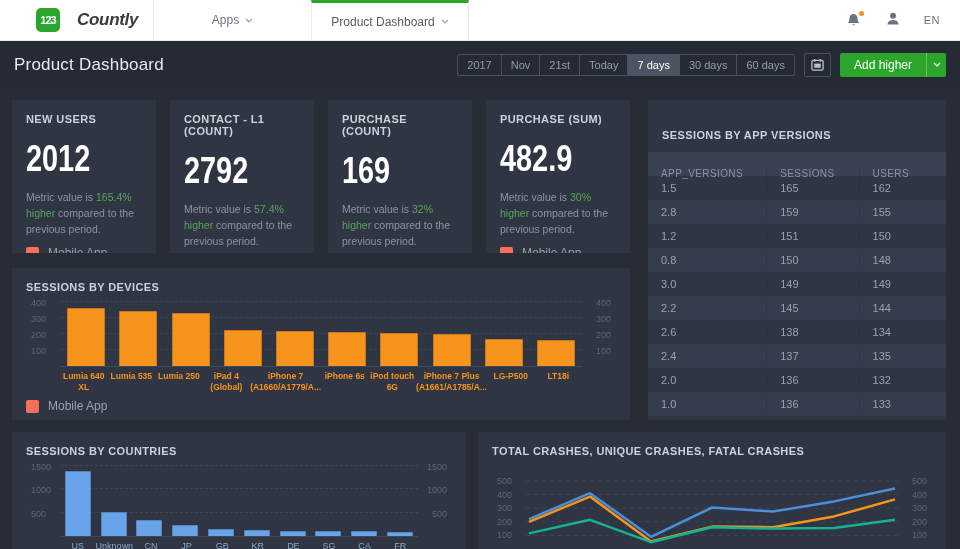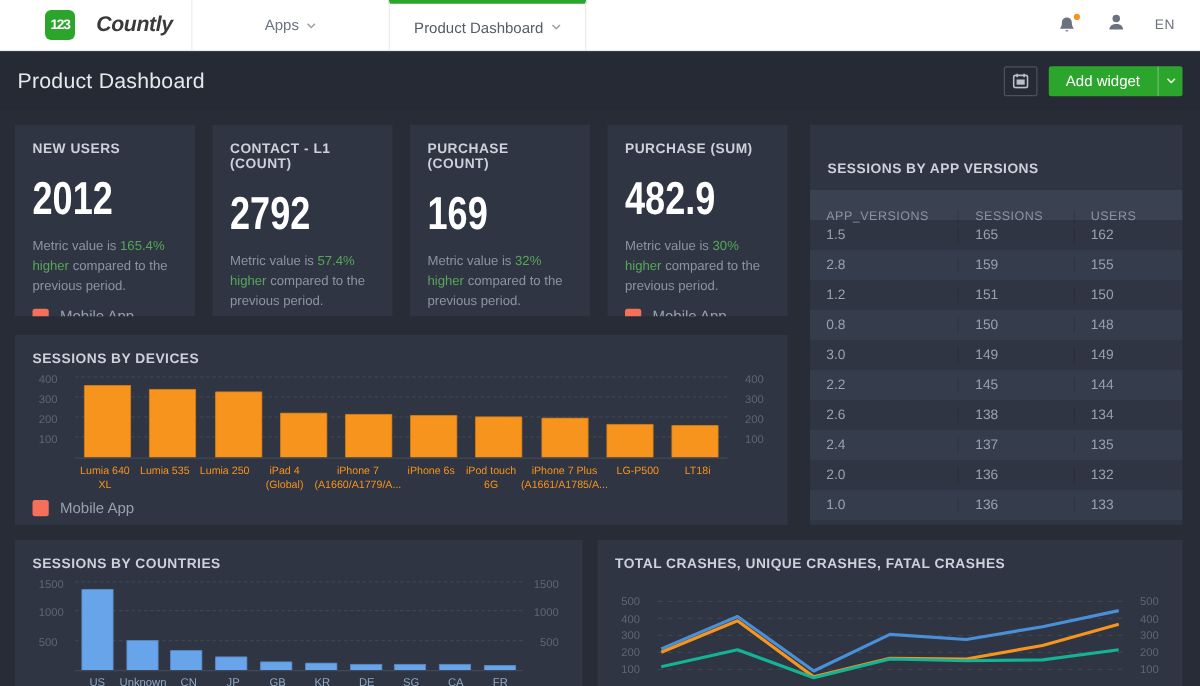--- a/index.html
+++ b/index.html
@@ -64,21 +64,21 @@
   
   .chart-wrap { position:relative; }
   .gutter-tick { position:absolute; font-size:9px; color:#5d6675; line-height:10px; }
   .gutter-tick.gl { left:5px; } .gutter-tick.gr { right:5px; }
   .plot { position:absolute; left:34px; right:34px; top:0; bottom:0; border-bottom:1px solid #414957; }
   .gridline { position:absolute; left:0; right:0; border-top:1px dashed #3d4554; }
   .cols { position:absolute; left:0; right:0; bottom:0; top:0; display:flex; align-items:flex-end; }
   .slot { flex:1; display:flex; justify-content:center; align-items:flex-end; height:100%; }
   .bar { border-radius:1px 1px 0 0; }
   .xlabels { display:flex; margin:4px 34px 0 34px; }
-  .xlabel { flex:1; text-align:center; font-size:8.5px; font-weight:normal; line-height:1.25; white-space:pre-line; }
+  .xlabel { flex:1; text-align:center; font-size:8.5px; font-weight:bold; line-height:1.25; white-space:pre-line; }
   .xlabel.orange { color:var(--orange); }
   .xlabel.blue { color:#8fa8c4; font-size:9px; font-weight:normal; }
   .linesvg { position:absolute; left:0; right:0; top:0; bottom:0; }
 </style>
 </head>
 <body>
 
 <div class="navbar">
   <div class="logo-area">
     <div class="logo-icon">123</div>
@@ -115,30 +115,39 @@
           <path d="M1.4 13c.4-3 2.7-4.4 5.6-4.4s5.2 1.4 5.6 4.4z" fill="#6b7280"></path>
         </svg>
     </span>
     <span class="nav-lang">EN</span>
   </div>
 </div>
 
 <div class="page-header">
   <div class="page-title">Product Dashboard</div>
   <div class="header-controls">
+    <div class="date-group" id="date-group">
+        <div class="date-seg">2017</div>
+        <div class="date-seg">Nov</div>
+        <div class="date-seg">21st</div>
+        <div class="date-seg">Today</div>
+        <div class="date-seg selected">7 days</div>
+        <div class="date-seg">30 days</div>
+        <div class="date-seg">60 days</div>
+      </div>
     <div class="cal-btn">
       <svg width="13" height="13" viewBox="0 0 14 14">
         <rect x="1" y="2.5" width="12" height="10.5" rx="1.5" fill="none" stroke="#b9c0cc" stroke-width="1.4"></rect>
         <line x1="4" y1="1" x2="4" y2="4" stroke="#b9c0cc" stroke-width="1.4"></line>
         <line x1="10" y1="1" x2="10" y2="4" stroke="#b9c0cc" stroke-width="1.4"></line>
         <rect x="3.5" y="6" width="7" height="4.5" fill="#b9c0cc"></rect>
       </svg>
     </div>
     <div class="add-widget">
-      <div class="add-widget-main">Add widget</div>
+      <div class="add-widget-main">Add higher</div>
       <div class="add-widget-caret">
         <svg width="8" height="5" viewBox="0 0 8 5">
             <polyline points="1,1 4,4 7,1" fill="none" stroke="#d8f2d8" stroke-width="1.3"></polyline>
           </svg>
       </div>
     </div>
   </div>
 </div>
 
 <div class="content">

